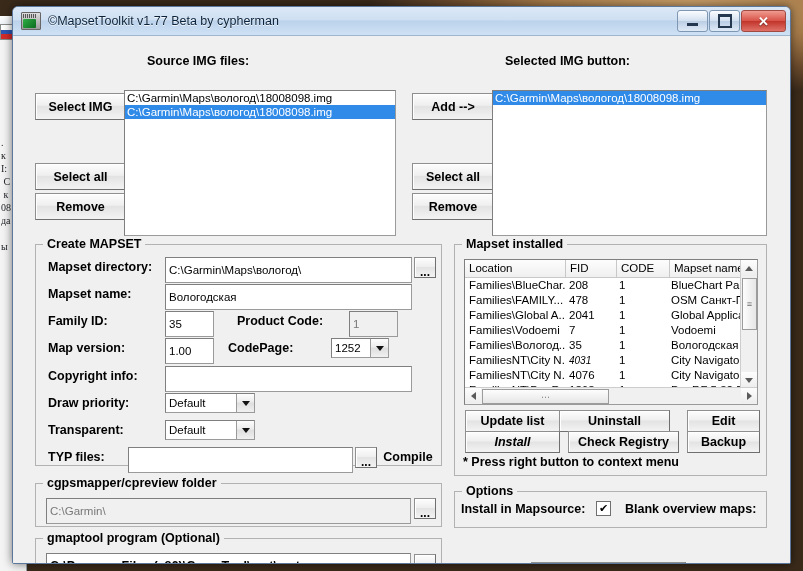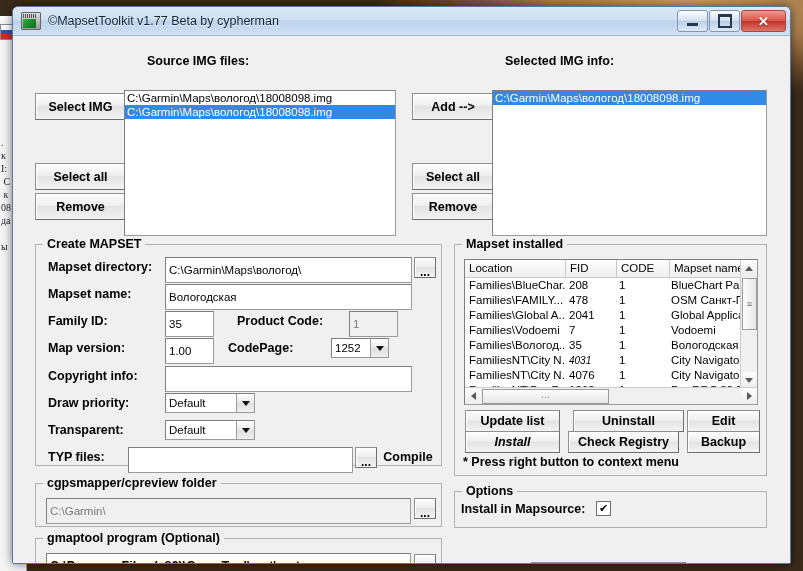--- a/index.html
+++ b/index.html
@@ -186,21 +186,21 @@
         </div>
       <div class="wbtn close">
           <span>✕</span>
         </div>
     </div>
   </div>
 
   <div id="client">
 
     <div class="abs lbl" style="left:134px;top:18px;">Source IMG files:</div>
-    <div class="abs lbl" style="left:492px;top:18px;">Selected IMG info:</div>
+    <div class="abs lbl" style="left:492px;top:18px;">Selected IMG button:</div>
 
     <div class="btn abs" style="left:22px;top:57px;width:89px;height:25px;">Select IMG</div>
     <div class="btn abs" style="left:22px;top:127px;width:89px;height:25px;">Select all</div>
     <div class="btn abs" style="left:22px;top:157px;width:89px;height:25px;">Remove</div>
 
     <div class="listbox abs" style="left:111px;top:54px;width:272px;height:146px;">
       <div class="lrow">C:\Garmin\Maps\вологод\18008098.img</div>
       <div class="lrow sel">C:\Garmin\Maps\вологод\18008098.img</div>
     </div>
 
@@ -354,31 +354,32 @@
             <span style="width:0;height:0;border-top:4px solid transparent;border-bottom:4px solid transparent;border-right:5px solid #5a5a5a;"></span>
           </div>
           <div style="position:absolute;left:17px;top:1px;width:125px;height:13px;background:linear-gradient(#fdfdfd,#e6e6e6);border:1px solid #9c9c9c;display:flex;align-items:center;justify-content:center;color:#6a6a6a;font-size:9px;">⋯</div>
           <div style="position:absolute;right:0;top:0;width:16px;height:15px;display:flex;align-items:center;justify-content:center;background:linear-gradient(#fdfdfd,#ededed);">
             <span style="width:0;height:0;border-top:4px solid transparent;border-bottom:4px solid transparent;border-left:5px solid #5a5a5a;"></span>
           </div>
         </div>
       </div>
 
       <div class="btn abs" style="left:10px;top:165px;width:93px;height:20px;">Update list</div>
-      <div class="btn abs" style="left:118px;top:165px;width:109px;height:20px;">Uninstall</div>
+      <div class="btn abs" style="left:104px;top:165px;width:109px;height:20px;">Uninstall</div>
       <div class="btn abs" style="left:232px;top:165px;width:71px;height:20px;">Edit</div>
       <div class="btn abs" style="left:10px;top:186px;width:93px;height:20px;font-style:italic;">Install</div>
       <div class="btn abs" style="left:113px;top:186px;width:109px;height:20px;">Check Registry</div>
       <div class="btn abs" style="left:232px;top:186px;width:71px;height:20px;">Backup</div>
 
       <div class="abs lbl" style="left:8px;top:210px;">* Press right button to context menu</div>
     </div>
 
     <div class="group" style="left:441px;top:455px;width:313px;height:37px;">
       <div class="gtitle">Options</div>
       <div class="abs lbl" style="left:6px;top:10px;">Install in Mapsource:</div>
       <div class="abs" style="left:141px;top:9px;width:13px;height:13px;background:#fff;border:1px solid #6f6f6f;display:flex;align-items:center;justify-content:center;font-size:11px;line-height:11px;color:#000;">✔</div>
+      <div class="abs lbl" style="left:170px;top:10px;">Blank overview maps:</div>
     </div>
 
     <div class="btn abs" style="left:518px;top:526px;width:153px;height:22px;font-weight:normal;font-size:13px;">START</div>
 
   </div>
 </div>
 
 </body></html>

